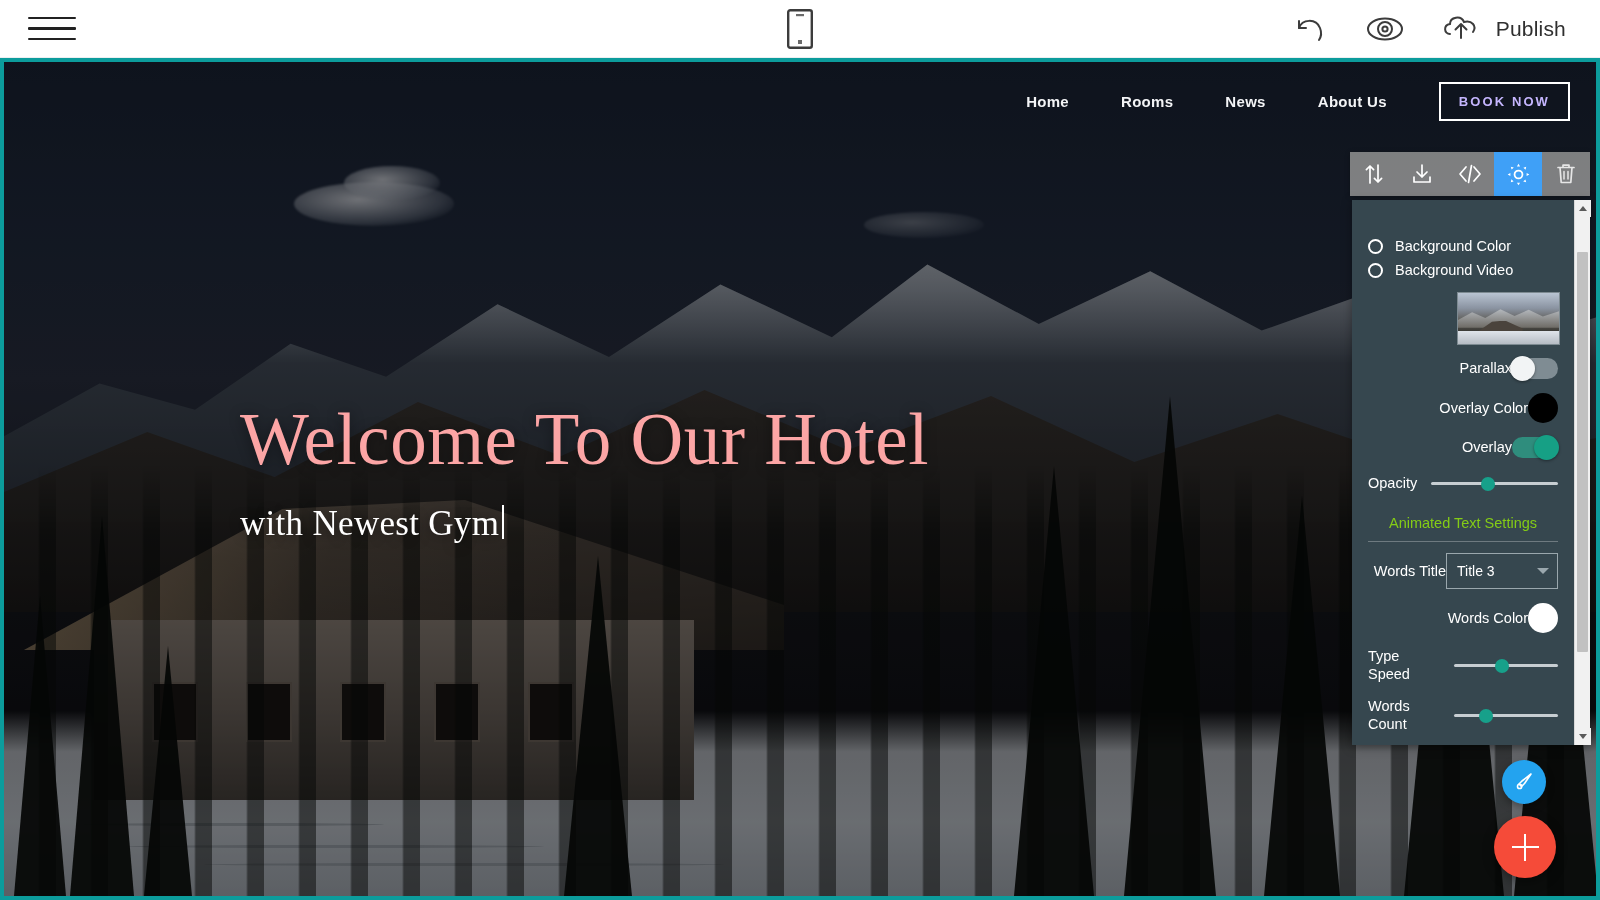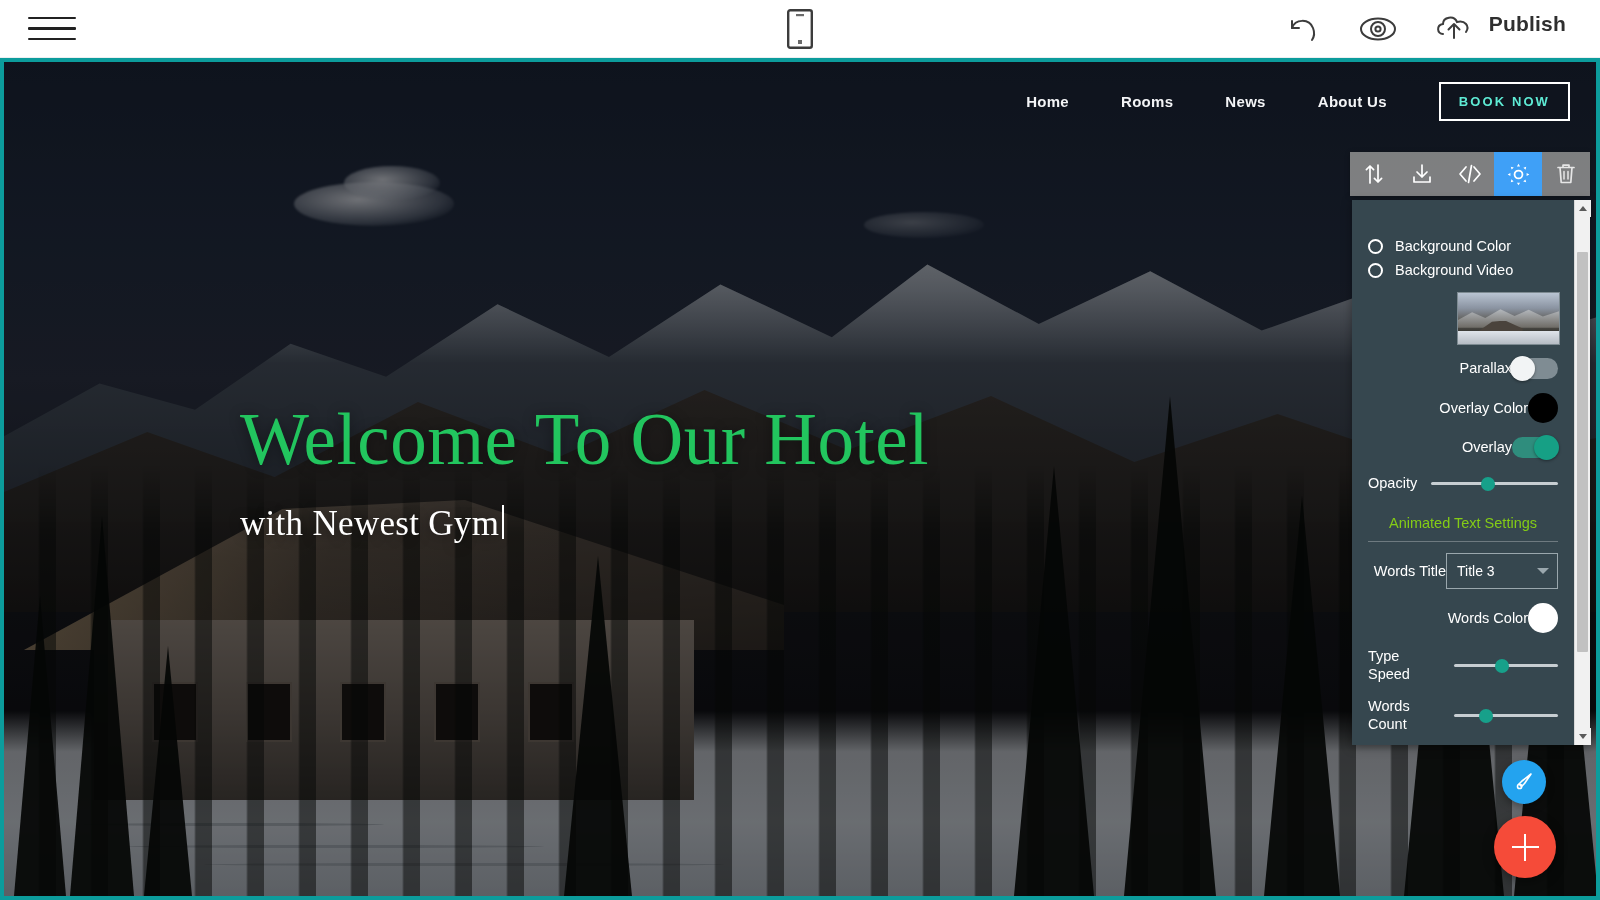--- a/index.html
+++ b/index.html
@@ -28,21 +28,21 @@
   #device-toggle {
     position:absolute; left:50%; transform:translateX(-50%);
     width:44px; height:44px; display:flex; align-items:center; justify-content:center;
     cursor:pointer;
   }
 
   #bar-right {
     margin-left:auto; display:flex; align-items:center; gap:34px; padding-right:34px;
   }
   .bar-icon { width:42px; height:42px; display:flex; align-items:center; justify-content:center; cursor:pointer; }
-  #publish-btn { display:flex; gap:14px; cursor:pointer;font-weight:bold; }
+  #publish-btn { display:flex; align-items:center; gap:14px; cursor:pointer; }
   #publish-label { font-size:21px; color:#2f2f2f; letter-spacing:.2px; }
 
   
   #canvas {
     position:absolute; left:0; top:58px; width:1600px; height:842px;
     background:#0c9c9c;
     padding:4px 4px 4px 4px;
   }
   #hero {
     position:relative; width:100%; height:100%; overflow:hidden;
@@ -130,30 +130,30 @@
   
   #site-nav {
     position:absolute; right:0; top:0; height:78px;
     display:flex; align-items:center; gap:0; padding-right:26px; z-index:8;
   }
   .nav-link {
     color:#f3f4f6; font-size:15px; font-weight:700; letter-spacing:.3px;
     padding:0 26px; cursor:pointer; text-decoration:none;
   }
   #book-now {
-    margin-left:26px; border:2px solid #ffffff; color:#5eead4;
+    margin-left:26px; border:2px solid #ffffff; color:#c4b5fd;
     font-size:13px; font-weight:700; letter-spacing:2.1px;
     padding:10px 18px; cursor:pointer; background:transparent;
   }
 
   
   #hero-text { position:absolute; left:236px; top:340px; z-index:8; }
   #hero-title {
     font-family:"Liberation Serif", serif;
-    font-size:73px; color:#22c55e; line-height:1.05; letter-spacing:.5px;
+    font-size:73px; color:#fca5a5; line-height:1.05; letter-spacing:.5px;
     text-shadow:0 2px 14px rgba(0,0,0,.45);
     text-align:right;
   }
   #hero-sub-row { display:flex; align-items:baseline; margin-top:22px; }
   #hero-sub {
     font-family:"Liberation Serif", serif;
     font-size:35px; color:#ffffff; letter-spacing:.3px;
     text-shadow:0 2px 12px rgba(0,0,0,.5);
   }
   #type-caret {

